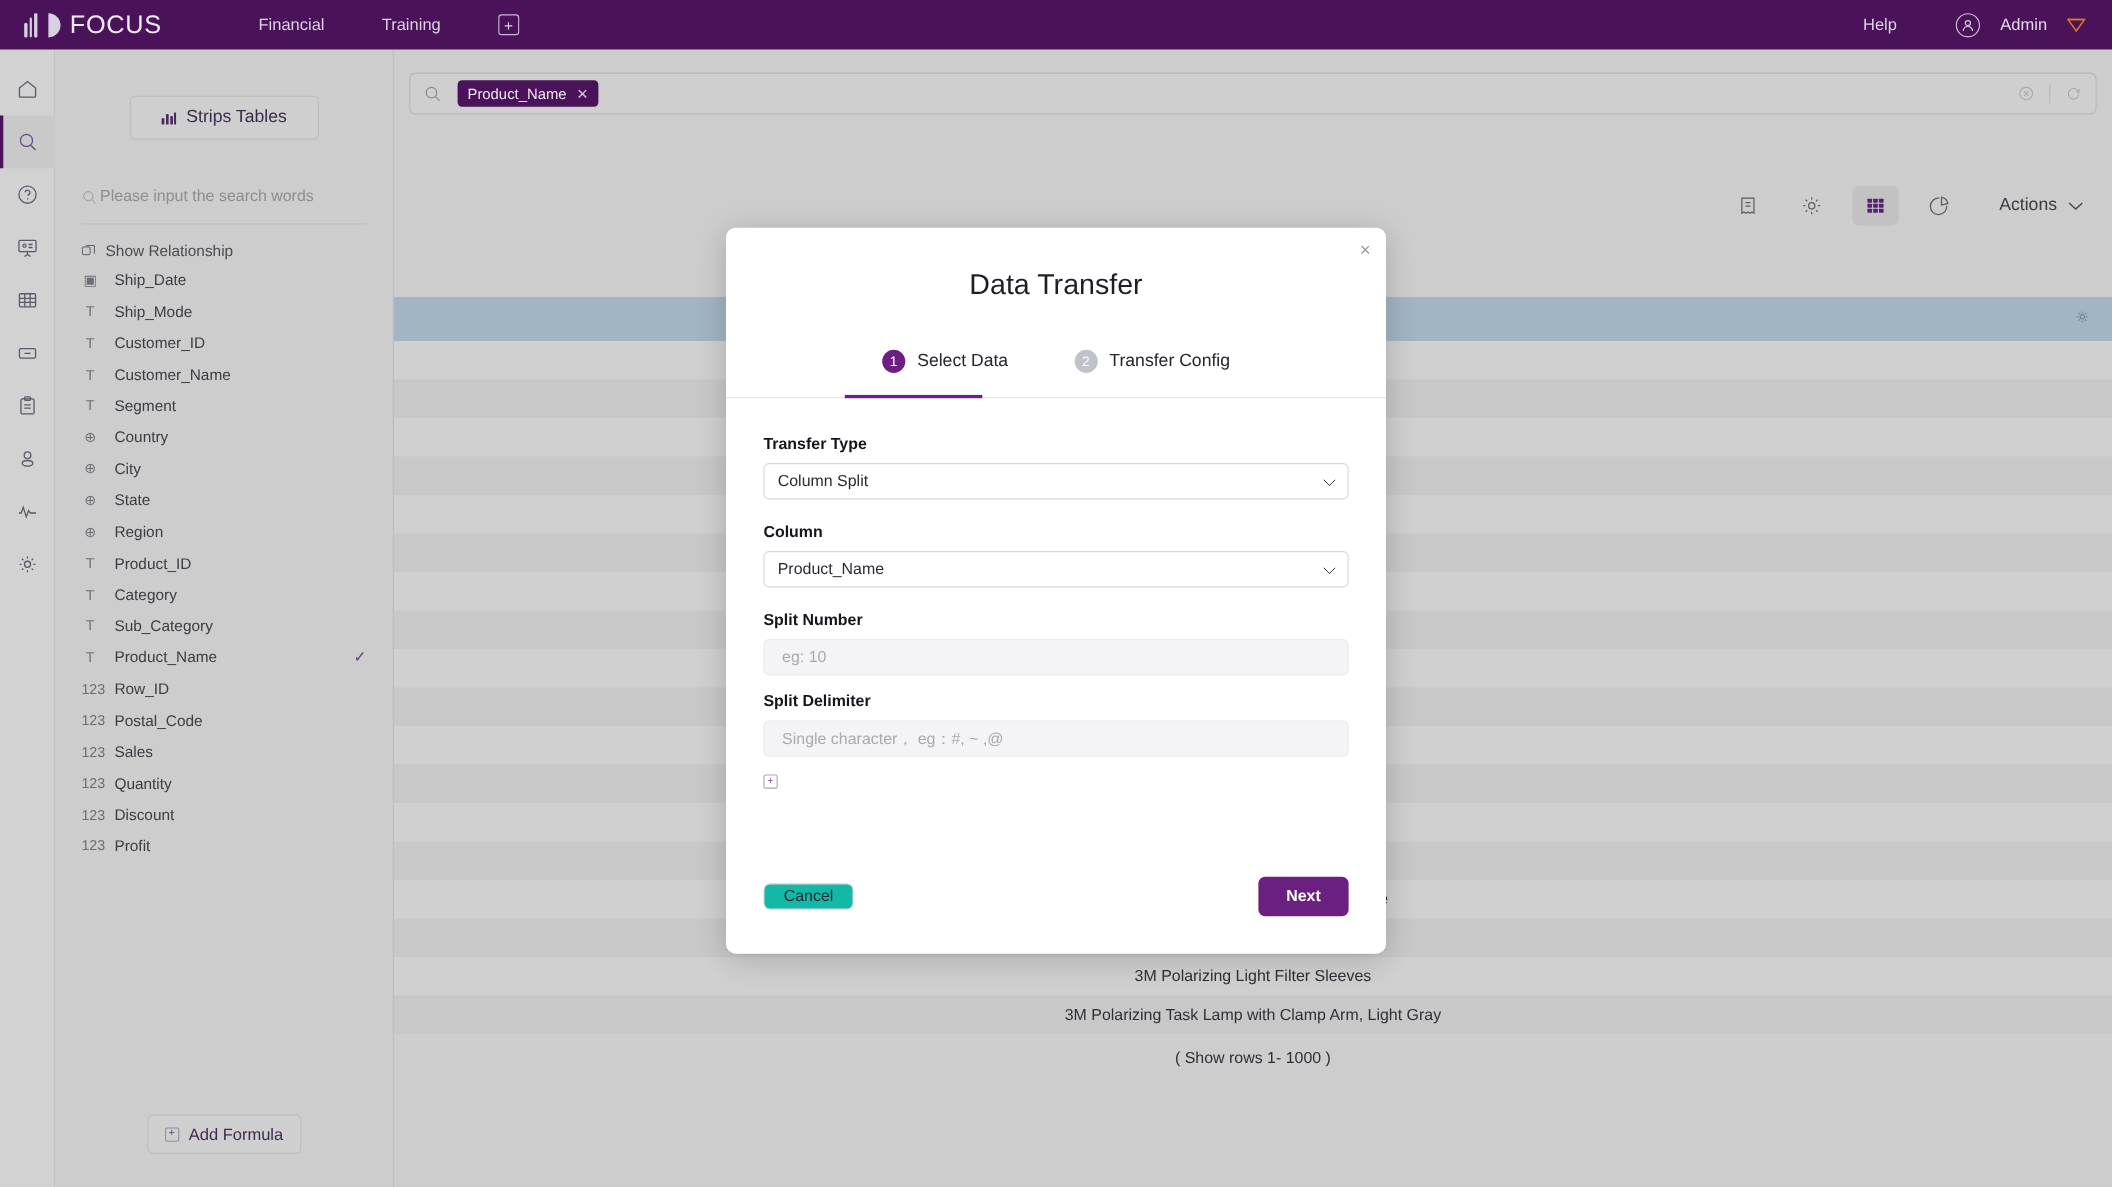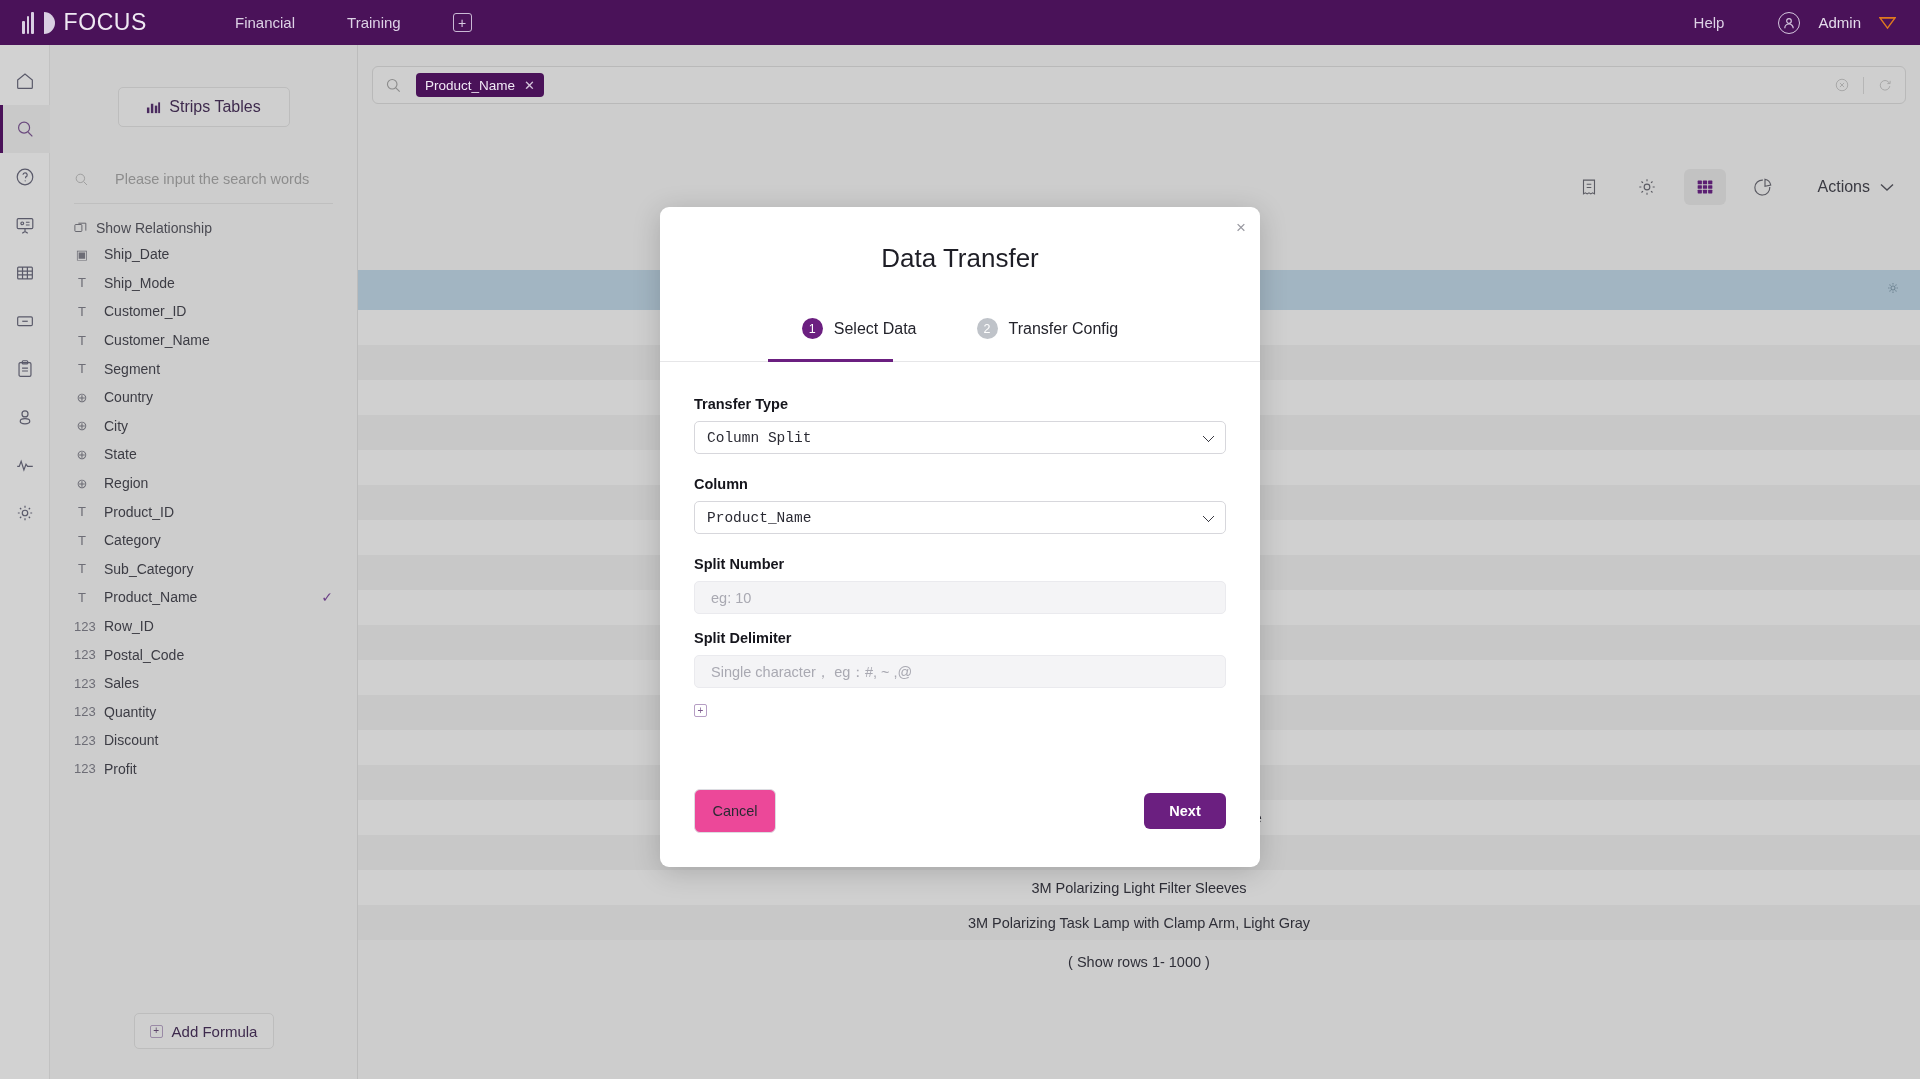--- a/index.html
+++ b/index.html
@@ -64,21 +64,21 @@
     background: #cdcdcd; border-right: 1px solid #bcbcbc; z-index: 15;
     display: flex; flex-direction: column;
   }
   .choose-tables {
     margin: 42px auto 0; width: 172px; height: 40px;
     border: 1px solid #bdbdbd; border-radius: 5px; background: #cfcfcf;
     display: flex; align-items: center; justify-content: center; gap: 8px;
     font-size: 16px; color: #3e2a4d; cursor: pointer;
   }
   .search-row {
-    margin: 44px 24px 0; display: flex; align-items: flex-end; gap: 26px;
+    margin: 44px 24px 0; display: flex; align-items: flex-end; gap: 2px;
     padding-bottom: 16px; border-bottom: 1px solid #bfbfbf;
   }
   .search-row .txt { font-size: 14.5px; color: #8d8d8d; }
   .show-rel {
     margin: 16px 0 0 24px; display: flex; align-items: center; gap: 8px;
     font-size: 14px; color: #4a4a52; cursor: pointer;
   }
   .field-list { margin-top: 10px; flex: 1; overflow: hidden; position: relative; }
   .field-row {
     height: 28.6px; display: flex; align-items: center; gap: 14px;
@@ -175,21 +175,21 @@
   .step-num.off { background: #bfc3c9; }
   .step-label { font-size: 16px; color: #24242c; }
   .step.active::after {
     content: ""; position: absolute; left: 108px; bottom: -1px; width: 125px; height: 3px; background: #6b1f80;
   }
   .form { padding: 34px 34px 0 34px; }
   .flabel { font-size: 14.5px; font-weight: 700; color: #15151c; margin-bottom: 9px; }
   .fselect {
     width: 100%; height: 33px; border: 1px solid #d7d7dc; border-radius: 5px;
     background: #fff; padding: 0 12px; font-size: 14.5px; color: #2a2a33;
-    font-family: Liberation Mono, monospace;
+    font-family: Liberation Sans, sans-serif;
     appearance: none; -webkit-appearance: none;
     background-image: linear-gradient(45deg, transparent 49%, #3a3a44 50%, #3a3a44 56%, transparent 57%),
                       linear-gradient(-45deg, transparent 49%, #3a3a44 50%, #3a3a44 56%, transparent 57%);
     background-position: calc(100% - 16px) 14px, calc(100% - 11px) 14px;
     background-size: 6px 6px, 6px 6px; background-repeat: no-repeat;
     margin-bottom: 22px;
   }
   .finput {
     width: 100%; height: 33px; border: 1px solid #eaeaee; border-radius: 5px;
     background: #f4f4f6; padding: 0 16px; font-size: 14.5px; color: #2a2a33;
@@ -199,22 +199,22 @@
   .addrow-btn {
     width: 13px; height: 13px; border: 1px solid #b69ec4; border-radius: 2px;
     display: flex; align-items: center; justify-content: center;
     font-size: 10px; line-height: 1; color: #7b5a8c; cursor: pointer;
   }
   .modal-foot {
     position: absolute; left: 0; bottom: 0; width: 100%; padding: 0 34px 34px 34px;
     display: flex; justify-content: space-between; align-items: center;
   }
   .btn-cancel {
-    width: 82px; height: 44px; border: 1px solid #dcdce1; border-radius: 6px;
-    background: #ec4899; font-size: 14.5px; color: #2a2a33; cursor: pointer;
+    width: 82px; height: 24px; border: 1px solid #dcdce1; border-radius: 6px;
+    background: #14b8a6; font-size: 14.5px; color: #2a2a33; cursor: pointer;
     font-family: "Liberation Sans", sans-serif;
   }
   .btn-next {
     width: 82px; height: 36px; border: none; border-radius: 6px;
     background: #6b1f80; font-size: 14.5px; color: #fff; cursor: pointer;
     font-family: "Liberation Sans", sans-serif; font-weight: 600;
   }
 </style>
 </head>
 <body>

